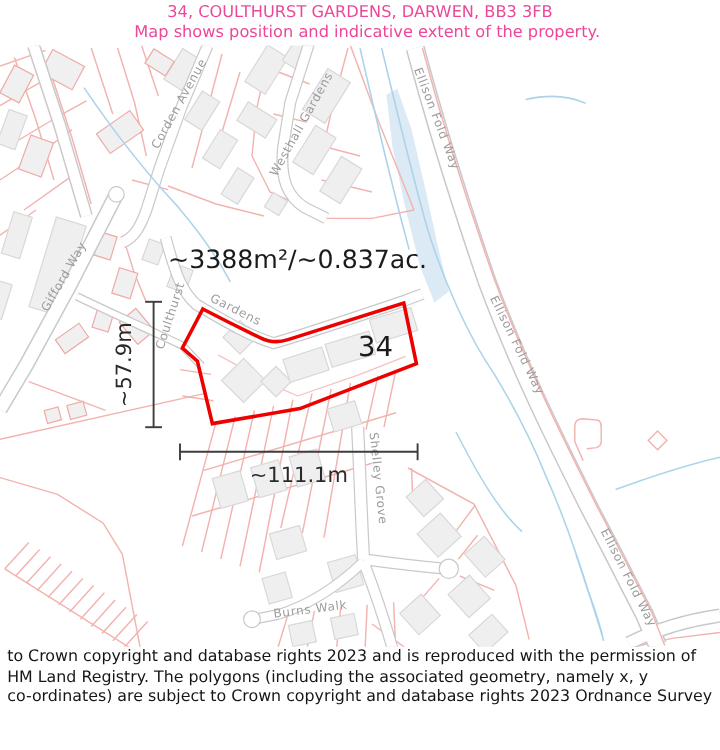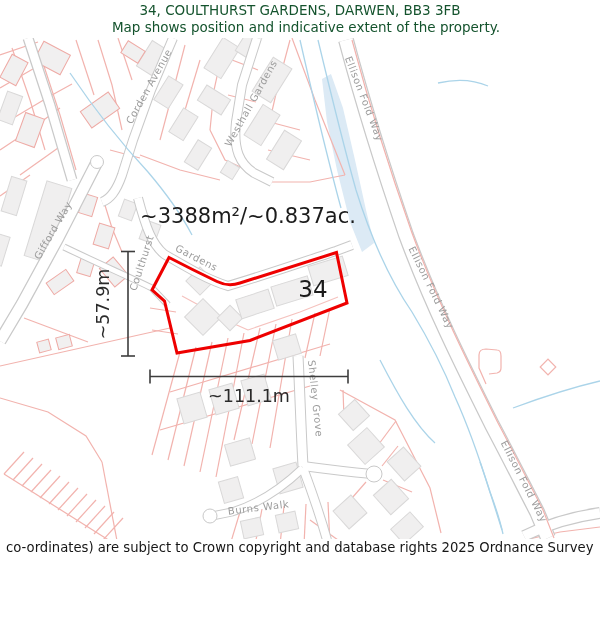--- a/index.html
+++ b/index.html
@@ -1,19 +1,19 @@
 <!DOCTYPE html>
 <html><head>
 <meta charset="utf-8">
 <style>
   html,body{margin:0;padding:0;}
   body{width:600px;height:625px;background:#ffffff;overflow:hidden;
        font-family:"DejaVu Sans","Liberation Sans",sans-serif;}
   .page{position:relative;width:600px;height:625px;background:#ffffff;}
-  .hdr{position:absolute;top:2px;left:0;width:600px;text-align:center;color:#14532d;}
+  .hdr{position:absolute;top:2px;left:0;width:600px;text-align:center;color:#ec4899;}
   .hdr .t1{font-size:13.5px;line-height:16.5px;}
   .hdr .t2{font-size:13.5px;line-height:16.5px;padding-left:12px;}
   .mapwrap{position:absolute;top:0;left:0;width:600px;height:625px;}
   .ftr{position:absolute;top:540px;left:6px;width:592px;color:#161616;}
   .ftr div{font-size:13.2px;line-height:16.7px;white-space:nowrap;}
   svg text{font-family:"DejaVu Sans","Liberation Sans",sans-serif;}
   .street{fill:#9c9c9c;font-size:10px;letter-spacing:0.6px;}
   .bigtxt{fill:#1b1b1b;}
   .dimtxt{fill:#2a2a2a;font-size:17.5px;}
   .b{fill:#f0efef;stroke:#d9d8d8;stroke-width:1;}
@@ -271,16 +271,18 @@
     </g>
   </svg>
   </div>
 
   <div class="hdr">
     <div class="t1">34, COULTHURST GARDENS, DARWEN, BB3 3FB</div>
     <div class="t2">Map shows position and indicative extent of the property.</div>
   </div>
 
   <div class="ftr">
-    <div>co-ordinates) are subject to Crown copyright and database rights 2025 Ordnance Survey</div>
+    <div>to Crown copyright and database rights 2023 and is reproduced with the permission of</div>
+    <div>HM Land Registry. The polygons (including the associated geometry, namely x, y</div>
+    <div>co-ordinates) are subject to Crown copyright and database rights 2023 Ordnance Survey</div>
   </div>
 
 </div>
 
 </body></html>

